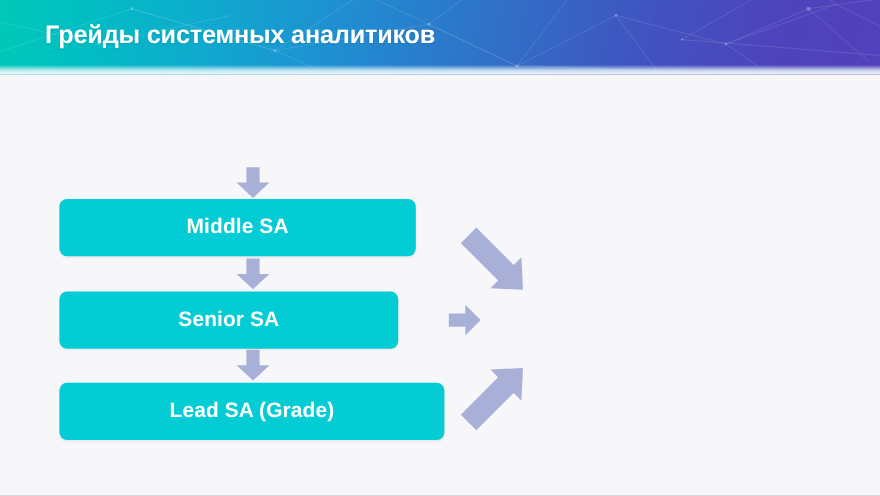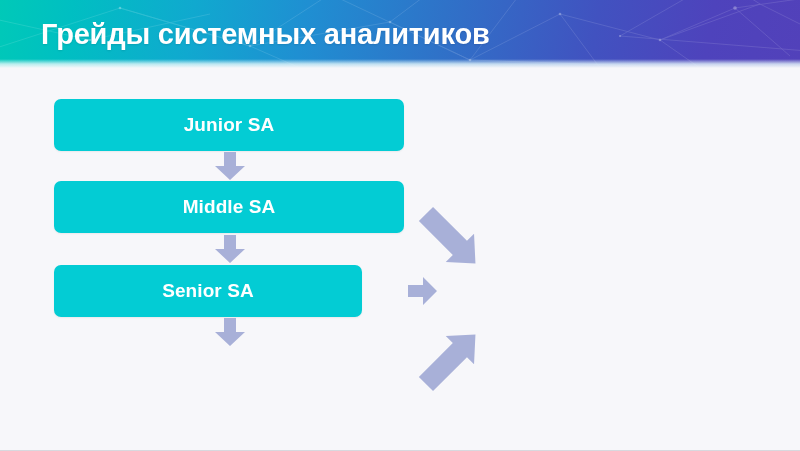--- a/index.html
+++ b/index.html
@@ -49,21 +49,21 @@
     left: 0; bottom: 0;
     width: 800px;
     height: 9px;
     background: linear-gradient(to bottom, rgba(255,255,255,0) 0%, rgba(230,248,250,.80) 55%, rgba(247,247,250,1) 100%);
     pointer-events: none;
   }
   #header-title {
     position: absolute;
     left: 41px;
     top: 18px;
-    font-size: 29px;
+    font-size: 23px;
     font-weight: bold;
     color: #ffffff;
     letter-spacing: -0.2px;
     white-space: nowrap;
     text-shadow: 0 1px 2px rgba(0,0,0,.10);
   }
 
   
   .node {
     position: absolute;
@@ -73,21 +73,21 @@
     align-items: center;
     justify-content: center;
     color: #ffffff;
     font-weight: bold;
     font-size: 19px;
     letter-spacing: .1px;
     box-shadow: 0 1px 2px rgba(0,0,0,.06);
   }
 
   #node-junior  { left: 54px;  top:  99px; width: 350px; height: 52px; }
-  #node-middle  { left: 54px;  top: 181px; width: 350px; height: 52px; }
+  #node-middle  { left: 54px;  top: 181px; width: 324px; height: 52px; }
   #node-senior  { left: 54px;  top: 265px; width: 308px; height: 52px; }
   #node-leadg   { left: 54px;  top: 348px; width: 350px; height: 52px; }
   #node-leadr   { left: 440px; top: 265px; width: 348px; height: 52px; }
 
   
   .arrow-svg { position: absolute; overflow: visible; }
   #arrow-j-m  { left: 212px; top: 152px; }
   #arrow-m-s  { left: 212px; top: 235px; }
   #arrow-s-lg { left: 212px; top: 318px; }
   #arrow-s-lr { left: 408px; top: 275px; }
@@ -127,32 +127,32 @@
         <circle cx="660" cy="40" r="1.3"></circle>
         <circle cx="735" cy="8" r="1.8"></circle>
         <circle cx="90" cy="40" r="1.1"></circle>
         <circle cx="620" cy="36" r="1.1"></circle>
       </g>
     </svg>
     <div id="header-title">Грейды системных аналитиков</div>
     <div id="header-fade"></div>
   </div>
 
-  <div class="node" id="node-junior">
-    <span>Junior SA</span>
-  </div>
 
   <div class="node" id="node-middle">
     <span>Middle SA</span>
   </div>
 
   <div class="node" id="node-senior">
     <span>Senior SA</span>
   </div>
 
+  <div class="node" id="node-leadg">
+    <span>Lead SA (Grade)</span>
+  </div>
 
 
   <svg class="arrow-svg" id="arrow-j-m" width="36" height="29">
     <polygon points="12,0 24,0 24,14 33,14 18,28 3,14 12,14" fill="#a8b0d8"></polygon>
   </svg>
 
   <svg class="arrow-svg" id="arrow-m-s" width="36" height="29">
     <polygon points="12,0 24,0 24,14 33,14 18,28 3,14 12,14" fill="#a8b0d8"></polygon>
   </svg>
 

